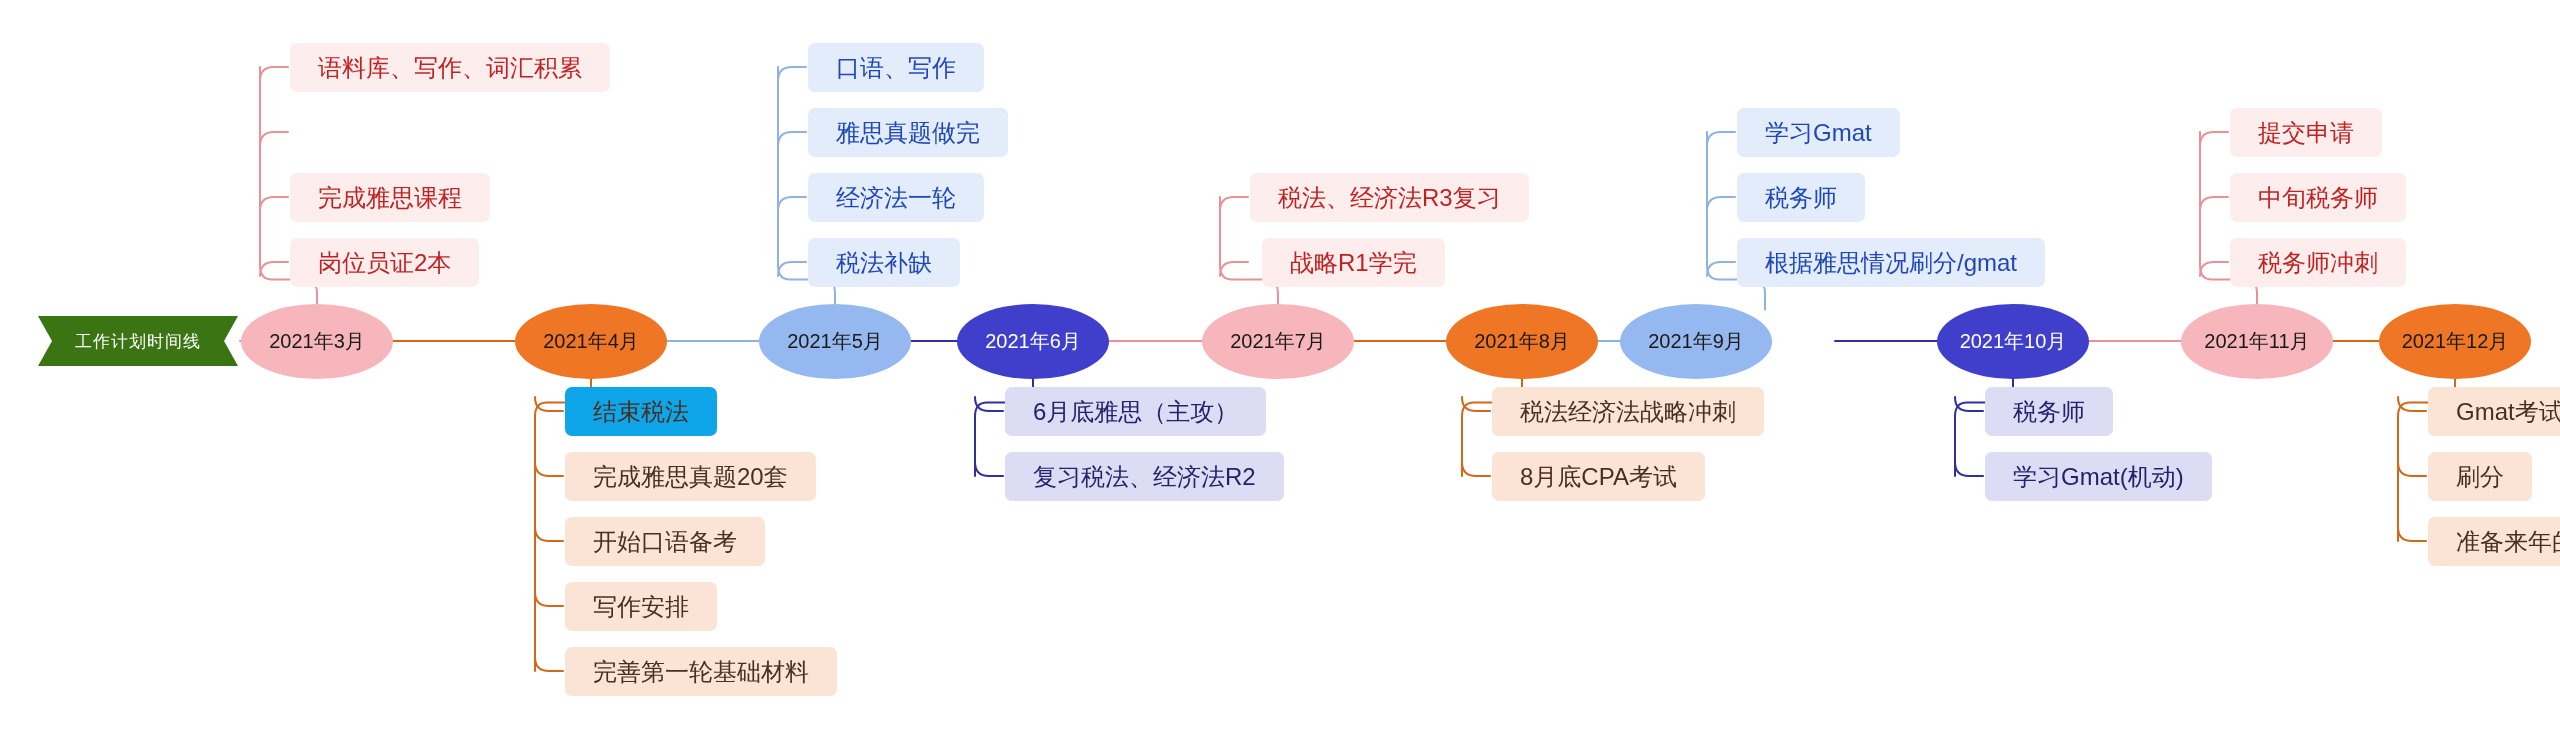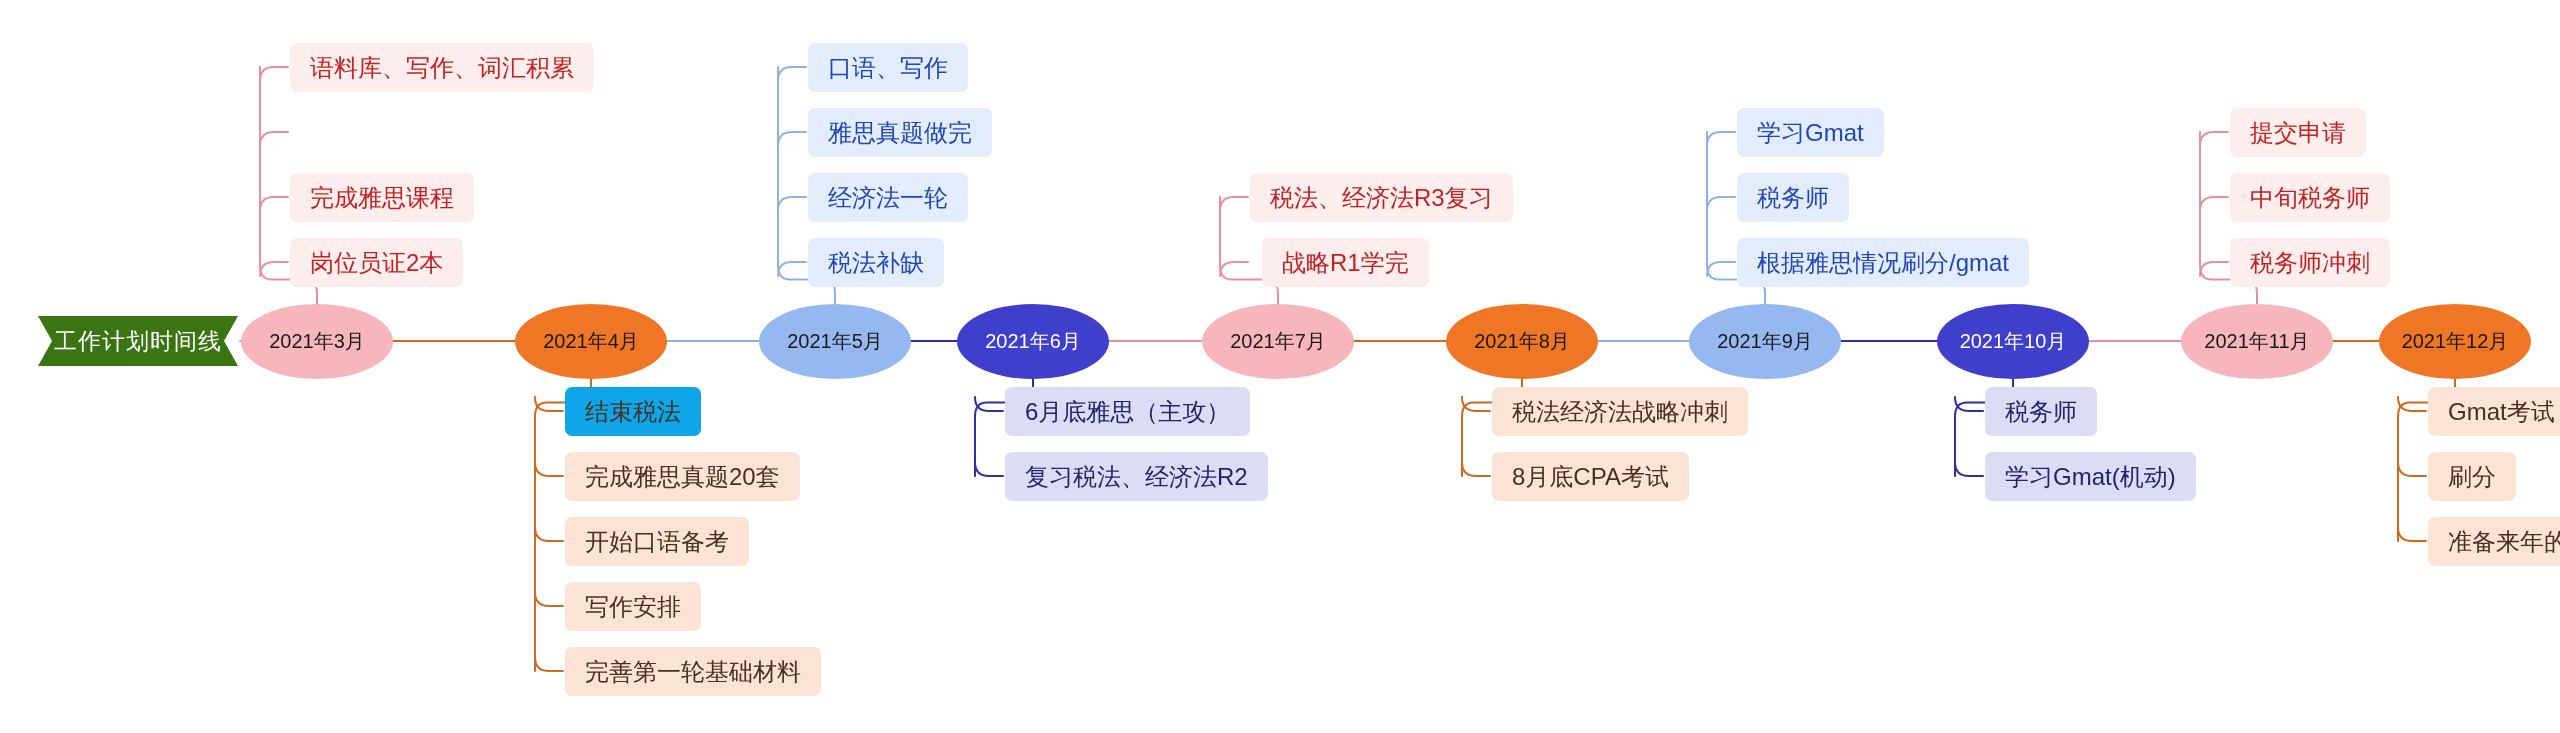--- a/index.html
+++ b/index.html
@@ -13,42 +13,42 @@
 
   
   #wires{position:absolute;left:0;top:0;width:2560px;height:733px;pointer-events:none;}
 
   
   .ribbon{
     position:absolute;
     display:flex;align-items:center;justify-content:center;
     background:#3b7413;
     color:#ffffff;
-    font-size:23px;
+    font-size:17px;
     letter-spacing:1px;
     white-space:nowrap;
     clip-path:polygon(0 0, 100% 0, 93% 50%, 100% 100%, 0 100%, 7% 50%);
   }
 
   
   .node{
     position:absolute;
     display:flex;align-items:center;justify-content:center;
     border-radius:50%;
     font-size:20px;
     white-space:nowrap;
     box-sizing:border-box;
   }
 
   
   .chip{
     position:absolute;
     display:flex;align-items:center;
     height:49px;
-    padding:0 20px;
+    padding:0 28px;
     border-radius:7px;
     font-size:24px;
     white-space:nowrap;
     box-sizing:border-box;
   }
 </style>
 </head>
 <body>
 
 <div id="stage">
@@ -172,21 +172,21 @@
     </div>
     <div class="node" style="left: 1446px; top: 303.5px; width: 152px; height: 75px; background: rgb(239, 118, 36); color: rgb(26, 26, 26);">
       <span>2021年8月</span>
     </div>
     <div class="chip" style="left: 1492px; top: 387px; background: rgb(251, 227, 213); color: rgb(74, 46, 32);">
       <span>税法经济法战略冲刺</span>
     </div>
     <div class="chip" style="left: 1492px; top: 452px; background: rgb(251, 227, 213); color: rgb(74, 46, 32);">
       <span>8月底CPA考试</span>
     </div>
-    <div class="node" style="left: 1689px; top: 303.5px; width: 152px; height: 75px; background: rgb(148, 184, 239); color: rgb(26, 26, 26);">
+    <div class="node" style="left: 1620px; top: 303.5px; width: 152px; height: 75px; background: rgb(148, 184, 239); color: rgb(26, 26, 26);">
       <span>2021年9月</span>
     </div>
     <div class="chip" style="left: 1737px; top: 108px; background: rgb(227, 236, 251); color: rgb(31, 71, 184);">
       <span>学习Gmat</span>
     </div>
     <div class="chip" style="left: 1737px; top: 173px; background: rgb(227, 236, 251); color: rgb(31, 71, 184);">
       <span>税务师</span>
     </div>
     <div class="chip" style="left: 1737px; top: 238px; background: rgb(227, 236, 251); color: rgb(31, 71, 184);">
       <span>根据雅思情况刷分/gmat</span>

